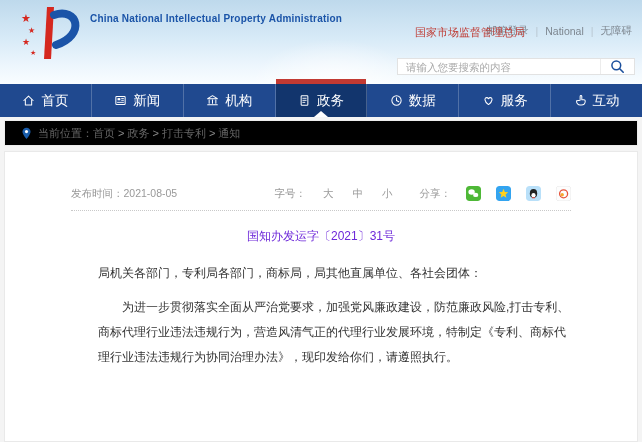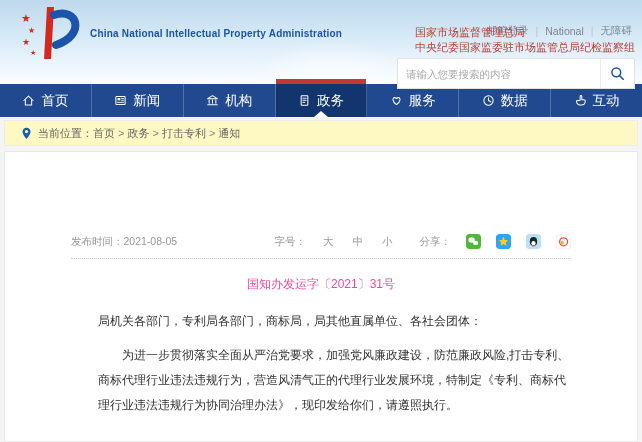--- a/index.html
+++ b/index.html
@@ -9,63 +9,63 @@
   
   .header { height:84px; position:relative;
     background:
       radial-gradient(120px 70px at 52% 105%, rgba(255,255,255,.95), rgba(255,255,255,0) 70%),
       linear-gradient(180deg,#bed9ec 0%, #d7eaf7 45%, #edf6fd 78%, #f9fdff 100%);
   }
   .logo-area { position:absolute; left:20px; top:5px; display:flex; align-items:flex-start; }
   .emblem { width:64px; height:56px; }
   .logo-text { margin-left:6px; padding-top:8px; }
   .logo-title { font-size:29px; font-weight:bold; color:#1b54a8; letter-spacing:4px; line-height:30px; white-space:nowrap; }
-  .logo-sub { font-size:10px; font-weight:bold; color:#1b54a8; letter-spacing:0.2px; margin-top:15px; white-space:nowrap; }
+  .logo-sub { font-size:10px; font-weight:bold; color:#1b54a8; letter-spacing:0.2px; margin-top:0; white-space:nowrap; }
 
   .utility { position:absolute; top:24px; right:10px; font-size:10.5px; color:#7d868f; display:flex; align-items:center; }
   .utility .u-link { cursor:pointer; }
   .utility .sep { color:#b9c6d1; margin:0 7px; }
 
   .org-links { position:absolute; left:399px; top:25px; font-size:11px; color:#bf3d36; line-height:15px; }
   .org-links div { cursor:pointer; white-space:nowrap;padding-left:16px; }
 
-  .search-box { position:absolute; left:397px; top:58px; width:238px; height:31px; background:#fff;
+  .search-box { position:absolute; left:397px; top:58px; width:238px; height:17px; background:#fff;
     border:1px solid #e2e2e2; display:flex; align-items:stretch; }
   .search-box input { flex:1; border:none; outline:none; font-size:10.5px; padding:0 8px; color:#333;
     font-family:"Liberation Sans","DejaVu Sans",sans-serif; }
   .search-box input::placeholder { color:#a9a9a9; }
   .search-btn { width:34px; border-left:1px solid #ececec; display:flex; align-items:center; justify-content:center; cursor:pointer; background:#fff; }
 
   
   .nav { height:33px; background:#20498f; display:flex; }
   .nav-item { flex:1; display:flex; align-items:center; justify-content:center; gap:6px; color:#fff;
     font-size:13.5px; border-right:1px solid rgba(255,255,255,.22); cursor:pointer; position:relative; }
   .nav-item:last-child { border-right:none; }
   .nav-item.active { background:#12356d; }
   .nav-item.active::before { content:""; position:absolute; top:-5px; left:0; right:0; height:5px; background:#c23a33; }
   .nav-item.active::after { content:""; position:absolute; bottom:0; left:50%; transform:translateX(-50%);
     border-left:7px solid transparent; border-right:7px solid transparent; border-bottom:6px solid #fdfdfd; }
   .nav-ic { width:13px; height:13px; display:block; }
 
   
-  .breadcrumb { margin:3px 4px 0; background:#fef9c3; border:1px solid #ececec; height:26px;
+  .breadcrumb { margin:3px 4px 0; background:#000000; border:1px solid #ececec; height:26px;
     display:flex; align-items:center; padding-left:16px; font-size:11px; color:#666; }
   .breadcrumb .crumb { cursor:pointer; }
   .breadcrumb .b-sep { margin:0 3px; color:#888; }
   .pin { width:11px; height:13px; margin-right:6px; }
 
   
   .content { margin:5px 4px 0; background:#fff; border:1px solid #e9e9e9; height:291px; padding:34px 66px 0; }
   .a-title { font-size:15px; font-weight:bold; color:#404040; text-align:center; line-height:26px; margin:0 14px 16px; }
   .meta { display:flex; justify-content:space-between; align-items:center; font-size:10.5px; color:#999;
-    padding-bottom:9px; border-bottom:1px dotted #c9c9c9;margin-top:48px; }
+    padding-bottom:9px; border-bottom:1px dotted #c9c9c9; }
   .meta-right { display:flex; align-items:center; gap:15px; }
   .fs-opt { cursor:pointer; margin:0 2px; }
   .share-ic { width:15px; height:15px; border-radius:3px; display:block; cursor:pointer; }
-  .doc-no { text-align:center; font-size:12px; color:#ec4899; margin:17px 0 16px; }
+  .doc-no { text-align:center; font-size:12px; color:#6d28d9; margin:17px 0 16px; }
   .body-txt { font-size:12px; color:#333; line-height:25px;margin-left:27px; }
   .body-txt p.indent { text-indent:2em; }
   .body-txt p { margin-bottom:9px; }
 </style>
 </head>
 <body>
 
 <div class="page">
 
   <div class="header">
@@ -87,21 +87,20 @@
     <div class="utility">
       <span class="u-link">邮箱登录</span>
       <span class="sep">|</span>
       <span class="u-link">National</span>
       <span class="sep">|</span>
       <span class="u-link">无障碍</span>
     </div>
 
     <div class="org-links">
       <div>国家市场监督管理总局</div>
-      <div>中央纪委国家监委驻市场监管总局纪检监察组</div>
     </div>
 
     <div class="search-box">
       <input type="text" placeholder="请输入您要搜索的内容" style="">
       <span class="search-btn">
         <svg width="15" height="15" viewBox="0 0 15 15">
           <circle cx="6.3" cy="6.3" r="4.4" fill="none" stroke="#1b4f9c" stroke-width="1.5"></circle>
           <line x1="9.7" y1="9.7" x2="13.2" y2="13.2" stroke="#1b4f9c" stroke-width="1.6" stroke-linecap="round"></line>
         </svg>
       </span>
@@ -131,30 +130,30 @@
     </div>
     <div class="nav-item active">
       <svg class="nav-ic" viewBox="0 0 14 14">
         <rect x="3.4" y="1.8" width="7.2" height="10.4" rx="0.8" fill="none" stroke="#fff" stroke-width="1.1"></rect>
         <path d="M5.2,4.6 H8.8 M5.2,6.8 H8.8 M5.2,9 H7.4" stroke="#fff" stroke-width="1" stroke-linecap="round"></path>
       </svg>
       <span>政务</span>
     </div>
     <div class="nav-item">
       <svg class="nav-ic" viewBox="0 0 14 14">
-        <path d="M7,11.4 C2,7.8 2.6,3.9 5,3.9 C6.3,3.9 7,5.1 7,5.1 C7,5.1 7.7,3.9 9,3.9 C11.4,3.9 12,7.8 7,11.4 Z" fill="none" stroke="#fff" stroke-width="1.1" stroke-linejoin="round"></path>
-      </svg>
-      <span>服务</span>
-    </div>
-    <div class="nav-item">
-      <svg class="nav-ic" viewBox="0 0 14 14">
         <circle cx="7" cy="7" r="5" fill="none" stroke="#fff" stroke-width="1.1"></circle>
         <path d="M7,4 V7 L9.4,8.4" fill="none" stroke="#fff" stroke-width="1.1" stroke-linecap="round" stroke-linejoin="round"></path>
       </svg>
       <span>数据</span>
+    </div>
+    <div class="nav-item">
+      <svg class="nav-ic" viewBox="0 0 14 14">
+        <path d="M7,11.4 C2,7.8 2.6,3.9 5,3.9 C6.3,3.9 7,5.1 7,5.1 C7,5.1 7.7,3.9 9,3.9 C11.4,3.9 12,7.8 7,11.4 Z" fill="none" stroke="#fff" stroke-width="1.1" stroke-linejoin="round"></path>
+      </svg>
+      <span>服务</span>
     </div>
     <div class="nav-item">
       <svg class="nav-ic" viewBox="0 0 14 14">
         <path d="M6.6,6.6 V2.6 a0.9,0.9 0 0 1 1.8,0 V6.2 H10.6 a1.5,1.5 0 0 1 1.5,1.6 c-0.1,2.2-1.6,4-4.1,4 H6.6 c-2.3,0-3.8-1.7-3.8-3.7 V7.4 Z" fill="none" stroke="#fff" stroke-width="1.1" stroke-linecap="round" stroke-linejoin="round"></path>
       </svg>
       <span>互动</span>
     </div>
   </div>
 
   <div class="breadcrumb">

